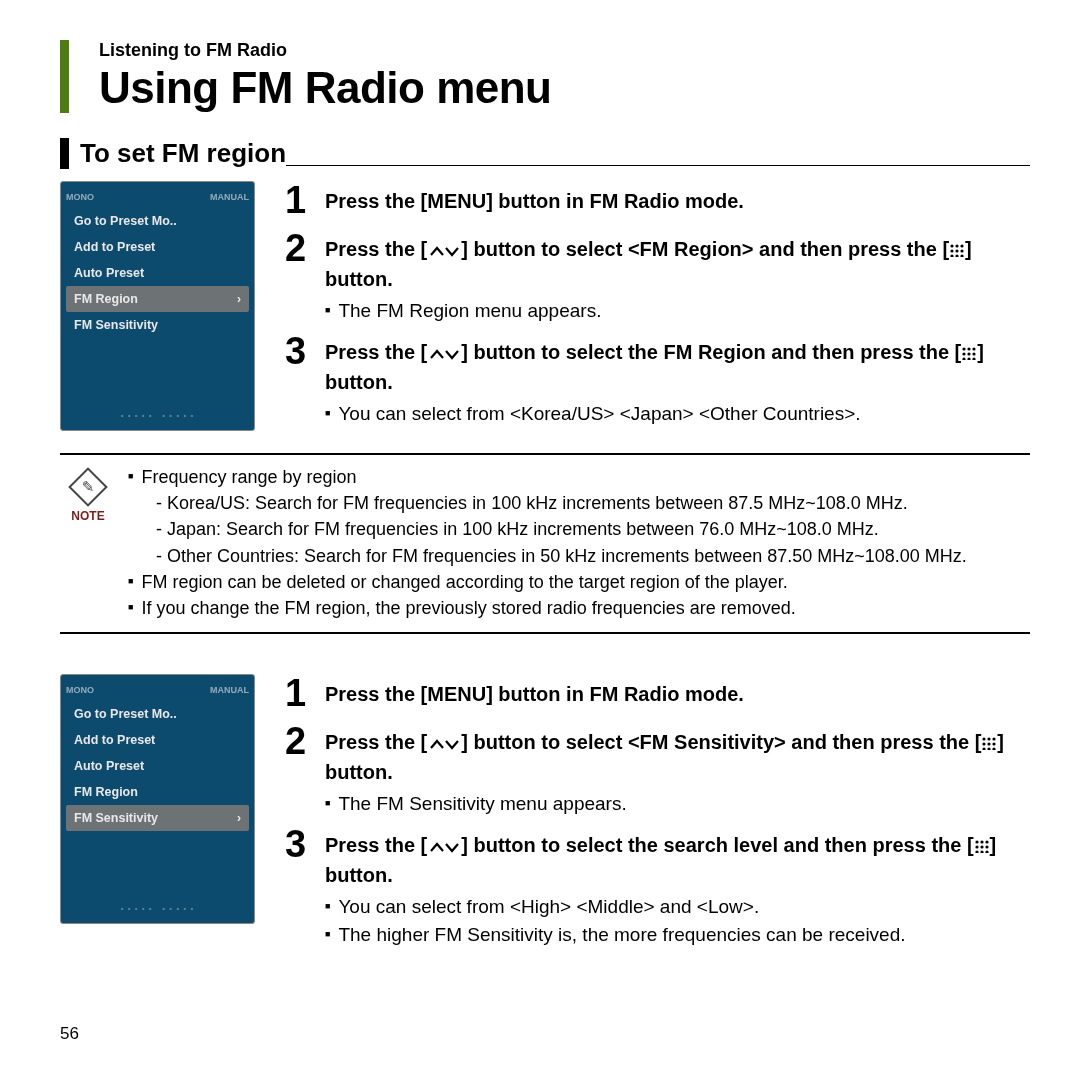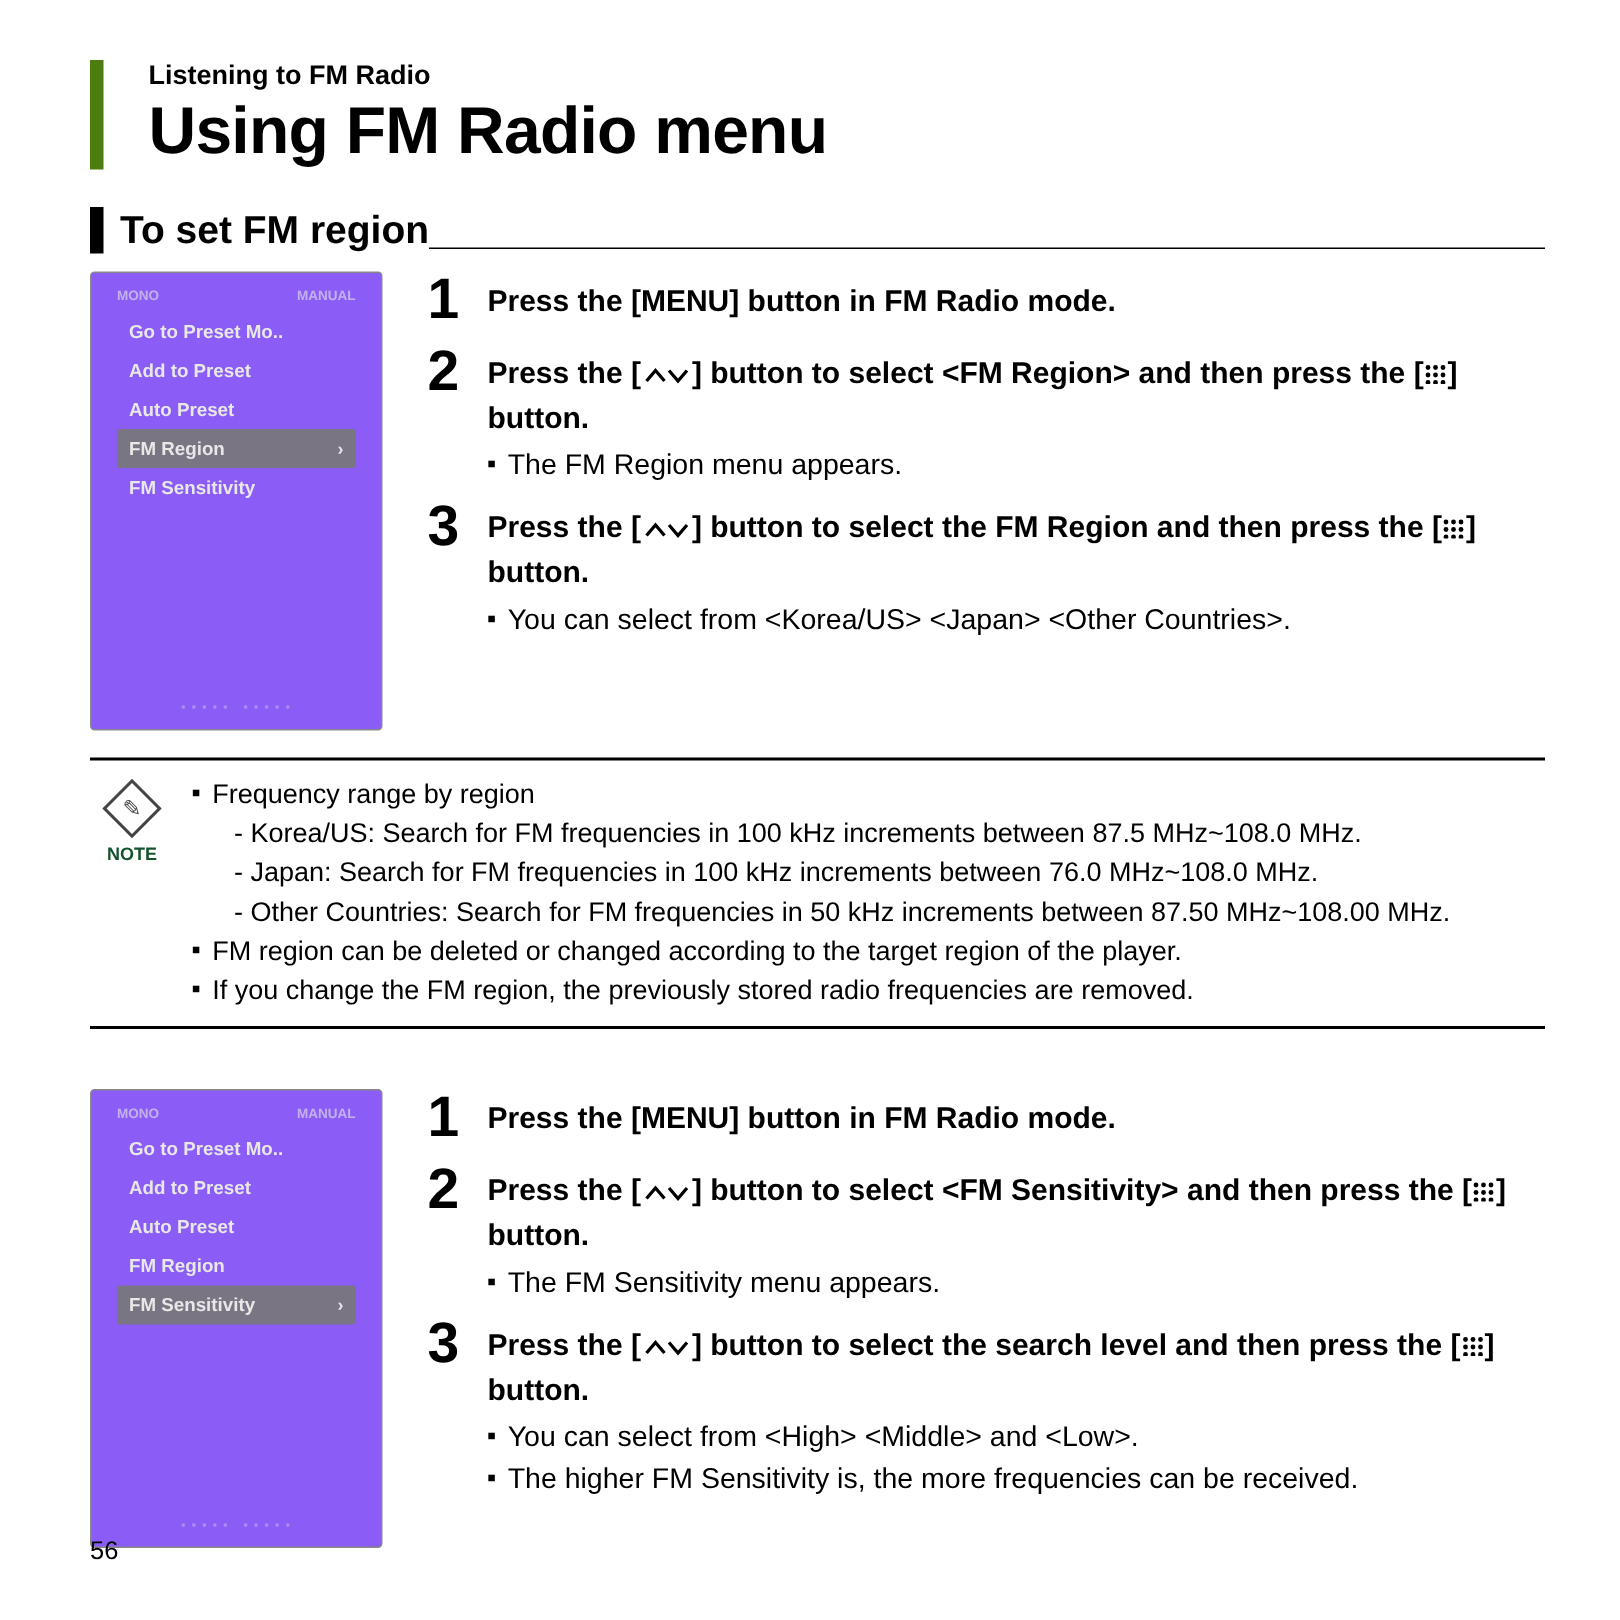--- a/index.html
+++ b/index.html
@@ -34,26 +34,26 @@
     font-weight: bold;
     margin-bottom: 0px;
   }
   .section-body {
     display: flex;
     gap: 30px;
     margin-bottom: 18px;
   }
   .device {
     width: 195px;
-    height: 306px;
-    background: #8b5cf6;
+    height: 250px;
+    background: #0c4a6e;
     border: 1px solid #888;
     border-radius: 3px;
     flex-shrink: 0;
-    padding: 10px 17px;
+    padding: 10px 5px;
     color: #e8e8e8;
     font-size: 12.5px;
     font-weight: bold;
     position: relative;
   }
   .device-top {
     font-size: 9px;
     opacity: 0.6;
     display:flex;
     justify-content:space-between;
@@ -146,21 +146,21 @@
   .note-icon span{
     position:absolute;
     left:50%; top:50%;
     transform: translate(-50%,-50%) rotate(-45deg);
     font-size:15px;
     color:#444;
   }
   .note-label{
     font-size:12px;
     font-weight:bold;
-    color:#14532d;
+    color:#7f1d1d;
   }
   .note-lines { flex:1; font-size:18px; line-height:1.4; }
   .note-lines .nb { margin-bottom:1px; }
   .note-lines .indent { padding-left: 28px; }
 
   .page-num {
     position:absolute;
     left: 60px;
     bottom: 36px;
     font-size: 17px;

